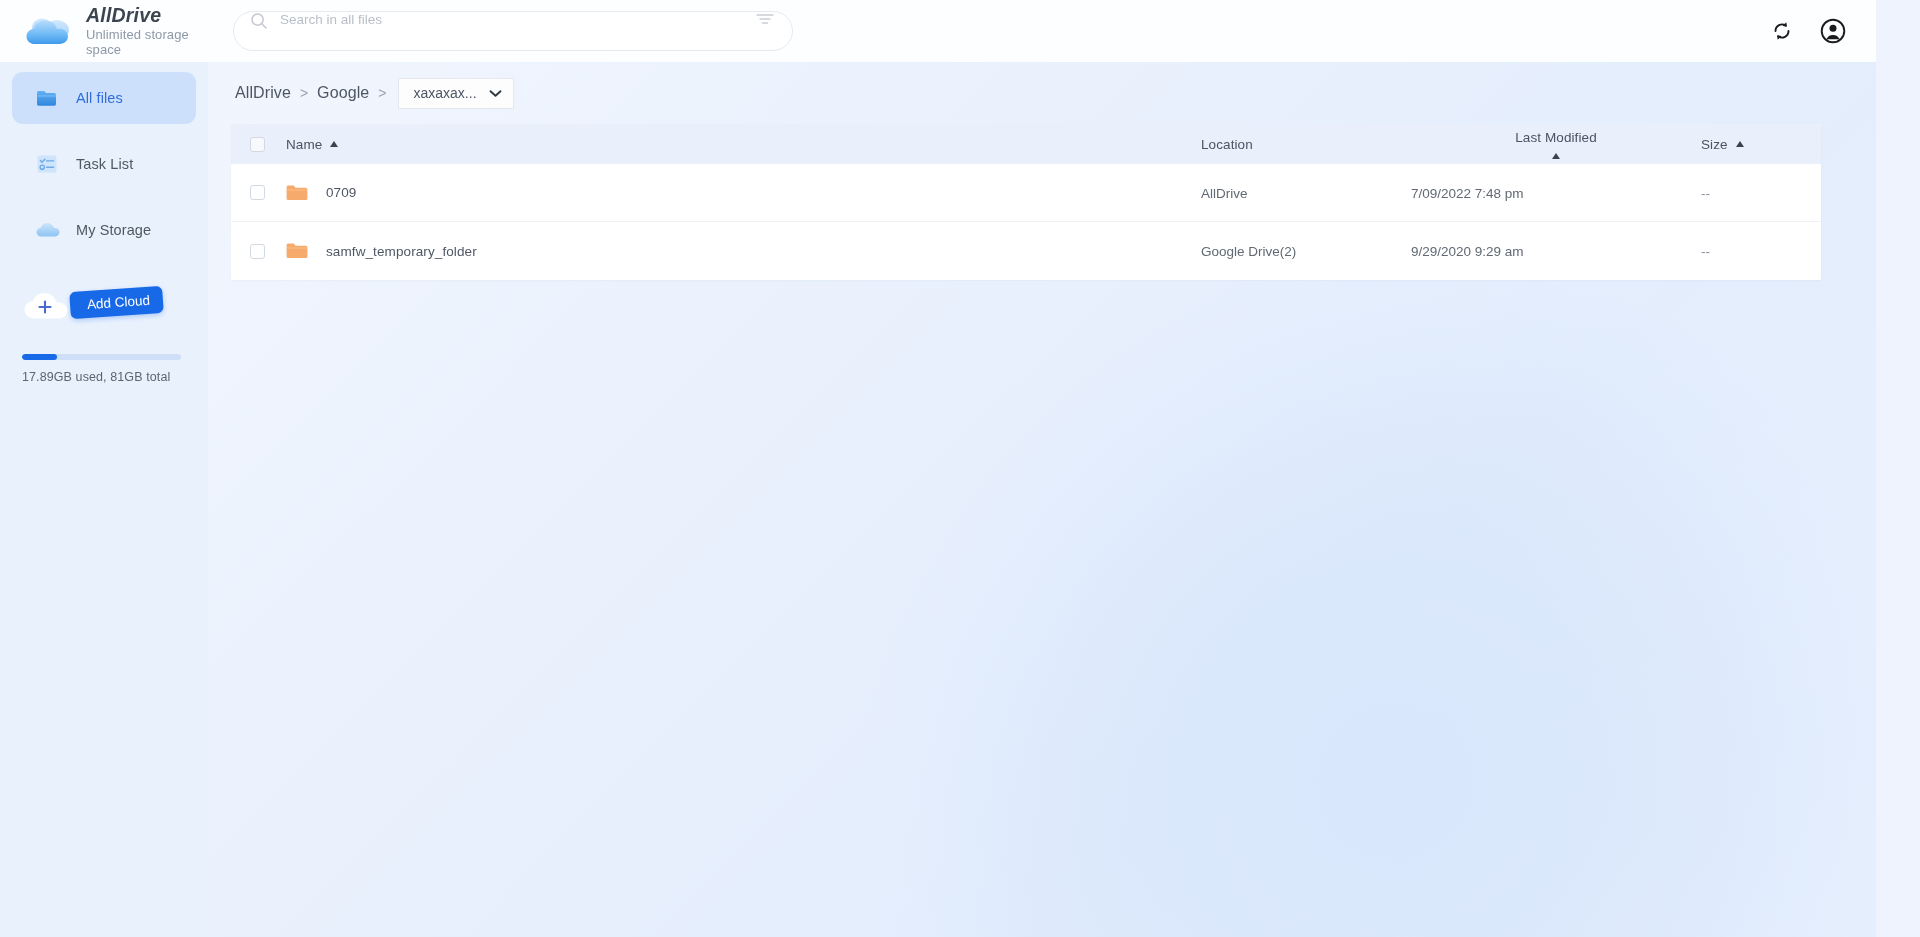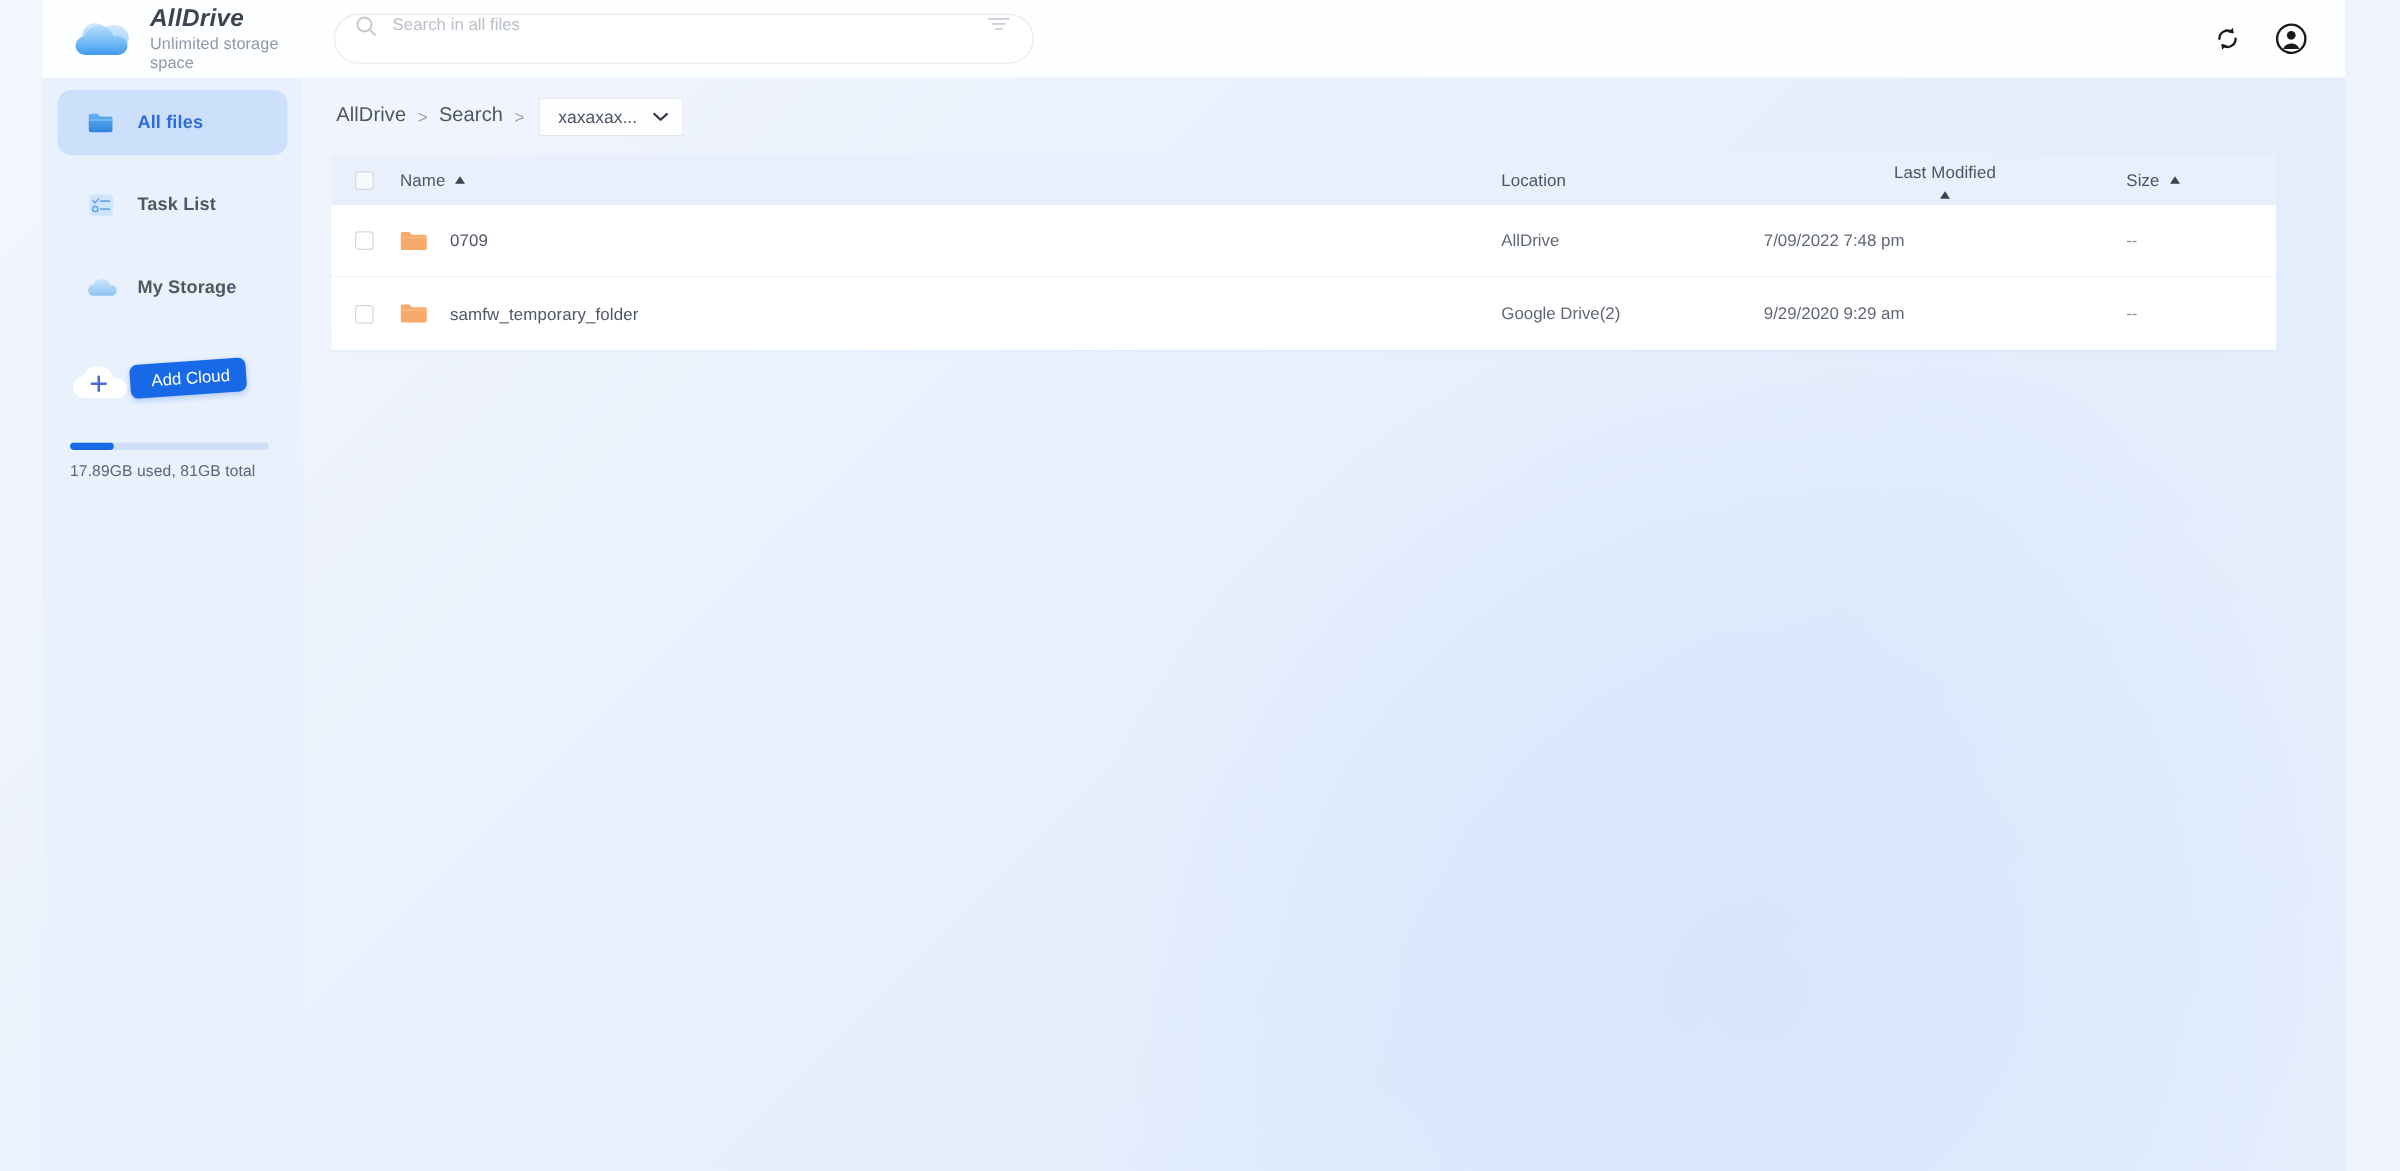--- a/index.html
+++ b/index.html
@@ -8,21 +8,20 @@
     width: 1920px; height: 937px;
     font-family: "Liberation Sans", sans-serif;
     overflow: hidden;
     background: #eef3fd;
   }
   #app {
     position: relative;
     width: 1876px; height: 937px;
     display: flex; flex-direction: column;
     background: linear-gradient(135deg,#f3f7fe 0%, #eaf1fd 40%, #e3edfc 70%, #e8f0fd 100%);
-    padding-left: 34px;
   }
 
   
   .topbar {
     height: 62px; min-height: 62px;
     display: flex; align-items: center;
     background: #fdfeff;
     position: relative;
     z-index: 20;
   }
@@ -83,21 +82,21 @@
   .nav-item {
     height: 52px;
     display: flex; align-items: center;
     gap: 16px;
     padding-left: 22px;
     border-radius: 11px;
     cursor: pointer;
     margin-bottom: 14px;
   }
   .nav-item.active { background: #cde0fb; }
-  .nav-label { font-size: 14.5px; color: #50585f; letter-spacing: .1px; font-weight: bold; }
+  .nav-label { font-size: 14.5px; color: #50585f; letter-spacing: .1px; }
   .nav-item.active .nav-label { color: #2f6ddc; }
   .nav-icon { width: 26px; height: 26px; flex: none; line-height: 0; }
 
   .sidebar-bottom {
     position: absolute;
     left: 0; right: 0;
     bottom: 0;
     padding: 0 0 553px 0;
   }
   .addcloud {
@@ -374,21 +373,21 @@
       </div>
     </div>
 
     <div class="main">
       <div class="main-bgglow"></div>
       <div class="main-inner">
 
         <div class="breadcrumb">
           <span class="crumb">AllDrive</span>
           <span class="crumb-sep">&gt;</span>
-          <span class="crumb">Search</span>
+          <span class="crumb">Google</span>
           <span class="crumb-sep">&gt;</span>
           <span class="crumb-pill">
             <span class="crumb-pill-text">xaxaxax...</span>
             <span>
               <svg class="icon-svg" width="13" height="9" viewBox="0 0 13 9">
                 <path d="M1.5 2.2 6.5 6.8 11.5 2.2" fill="none" stroke="#303740" stroke-width="1.9" stroke-linecap="round" stroke-linejoin="round"></path>
               </svg>
             </span>
           </span>
         </div>

